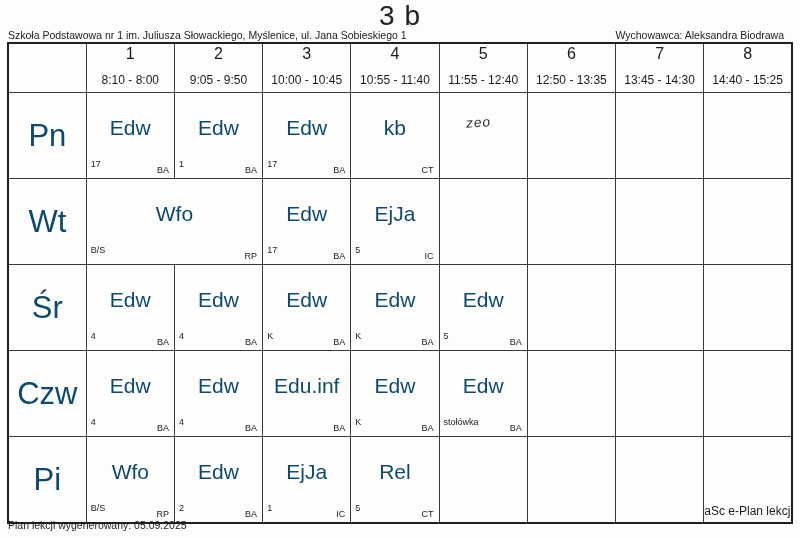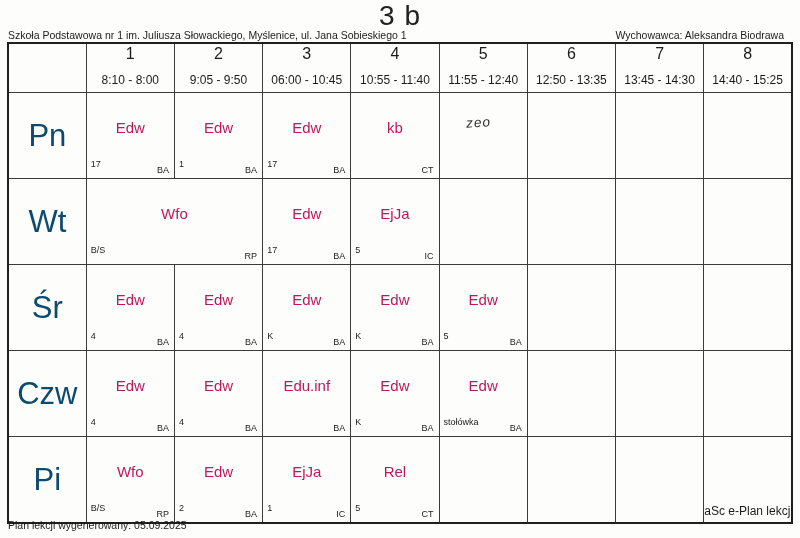--- a/index.html
+++ b/index.html
@@ -51,21 +51,21 @@
   }
   .day-label{
     text-align:center;
     font-size:31px;
     color:#0c4a6e;
   }
   .cell{position:relative;width:100%;height:85px;}
   .subj{
     position:absolute;top:0;left:0;right:0;bottom:16px;
     display:flex;align-items:center;justify-content:center;
-    font-size:15px;color:#be185d;
+    font-size:21px;color:#0c4a6e;
   }
   .room{
     position:absolute;left:4px;bottom:9px;
     font-size:9px;color:#222;
   }
   .teacher{
     position:absolute;right:5px;bottom:3px;
     font-size:9px;color:#222;margin-left:6px;
   }
   .note{
@@ -119,21 +119,21 @@
           </td>
       <td>
             <div class="phead">
         <div class="pnum">2</div>
         <div class="ptime">9:05 - 9:50</div>
             </div>
           </td>
       <td>
             <div class="phead">
         <div class="pnum">3</div>
-        <div class="ptime">06:00 - 10:45</div>
+        <div class="ptime">10:00 - 10:45</div>
             </div>
           </td>
       <td>
             <div class="phead">
         <div class="pnum">4</div>
         <div class="ptime">10:55 - 11:40</div>
             </div>
           </td>
       <td>
             <div class="phead">

